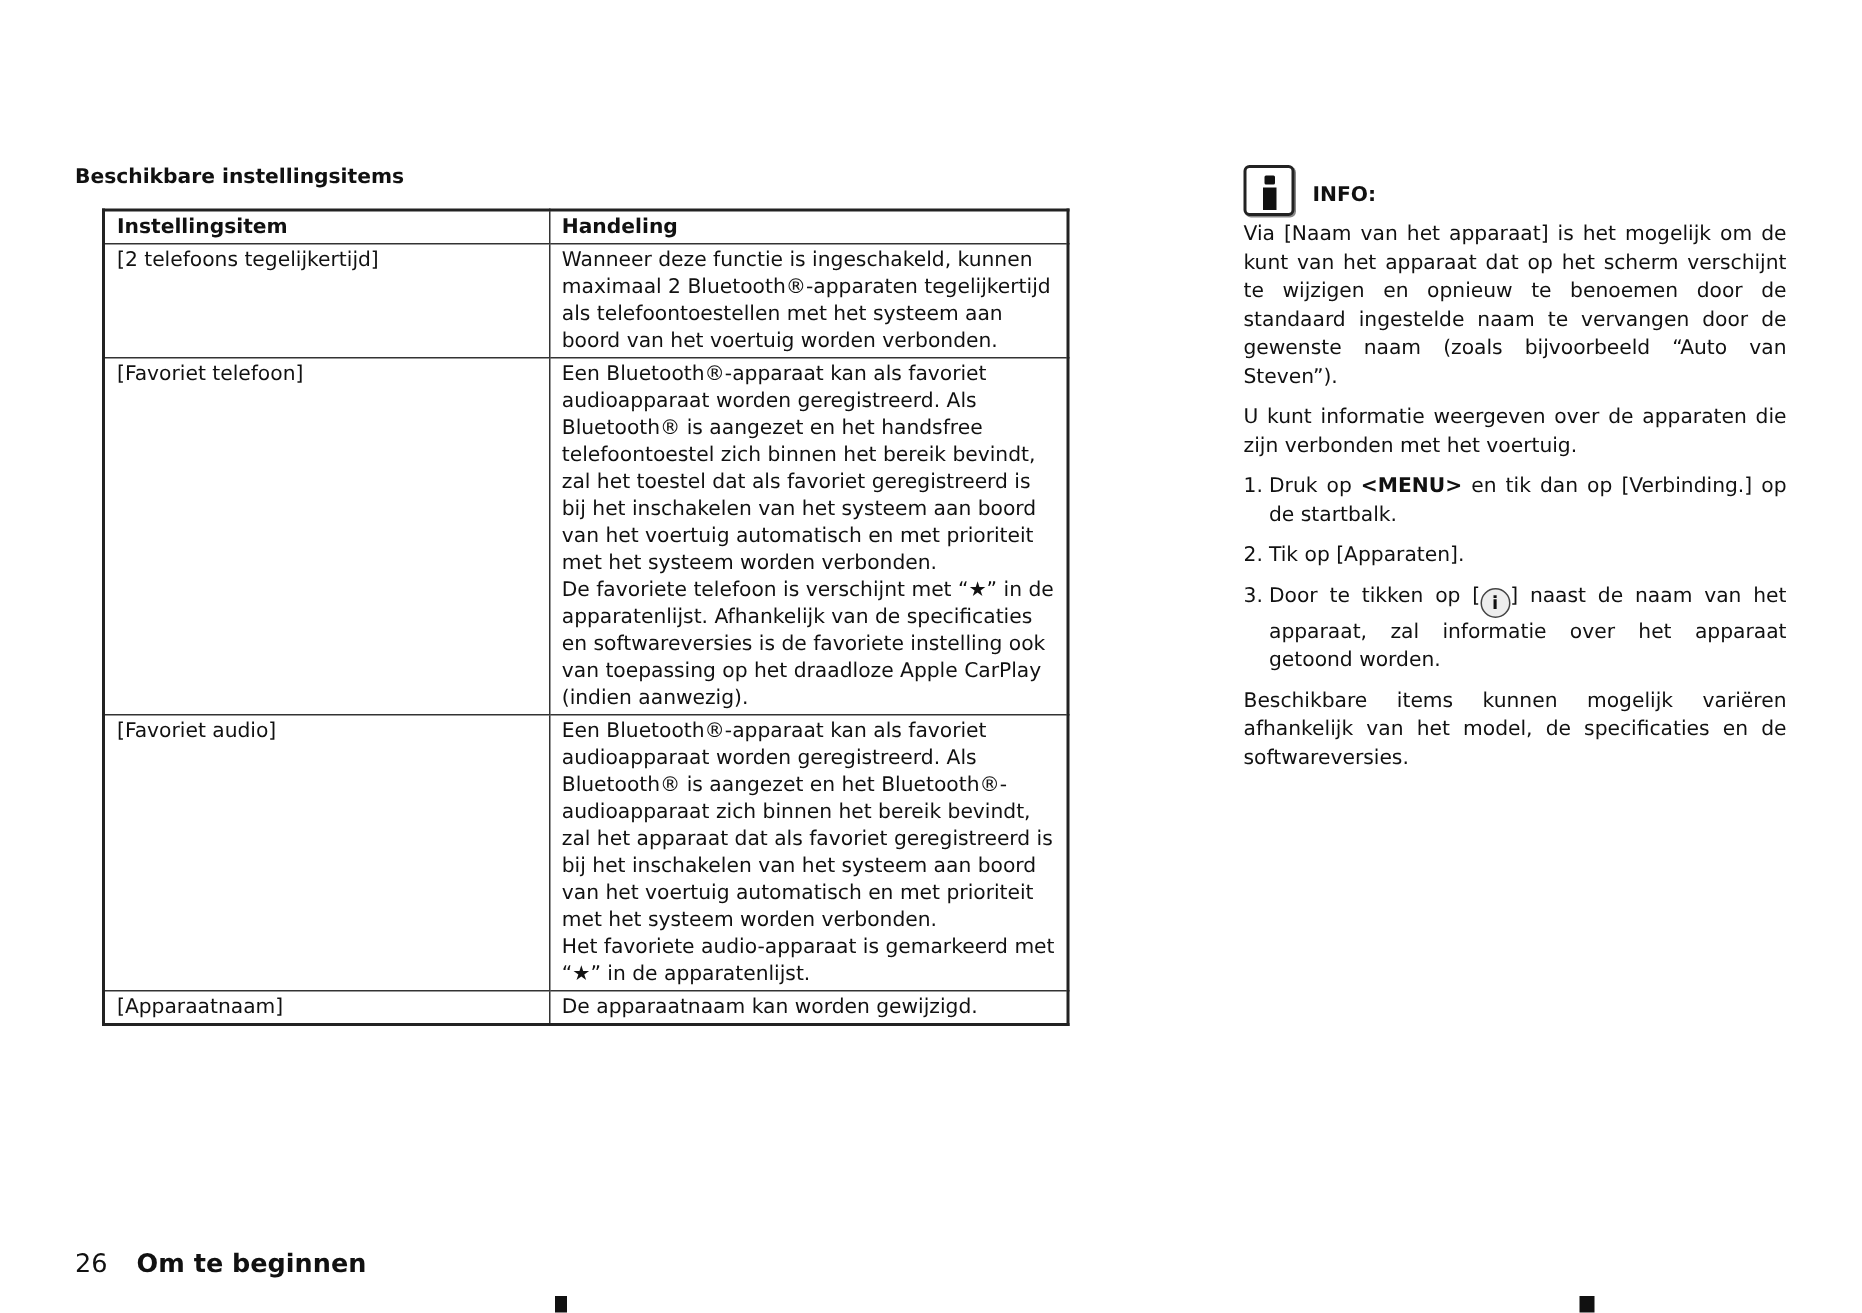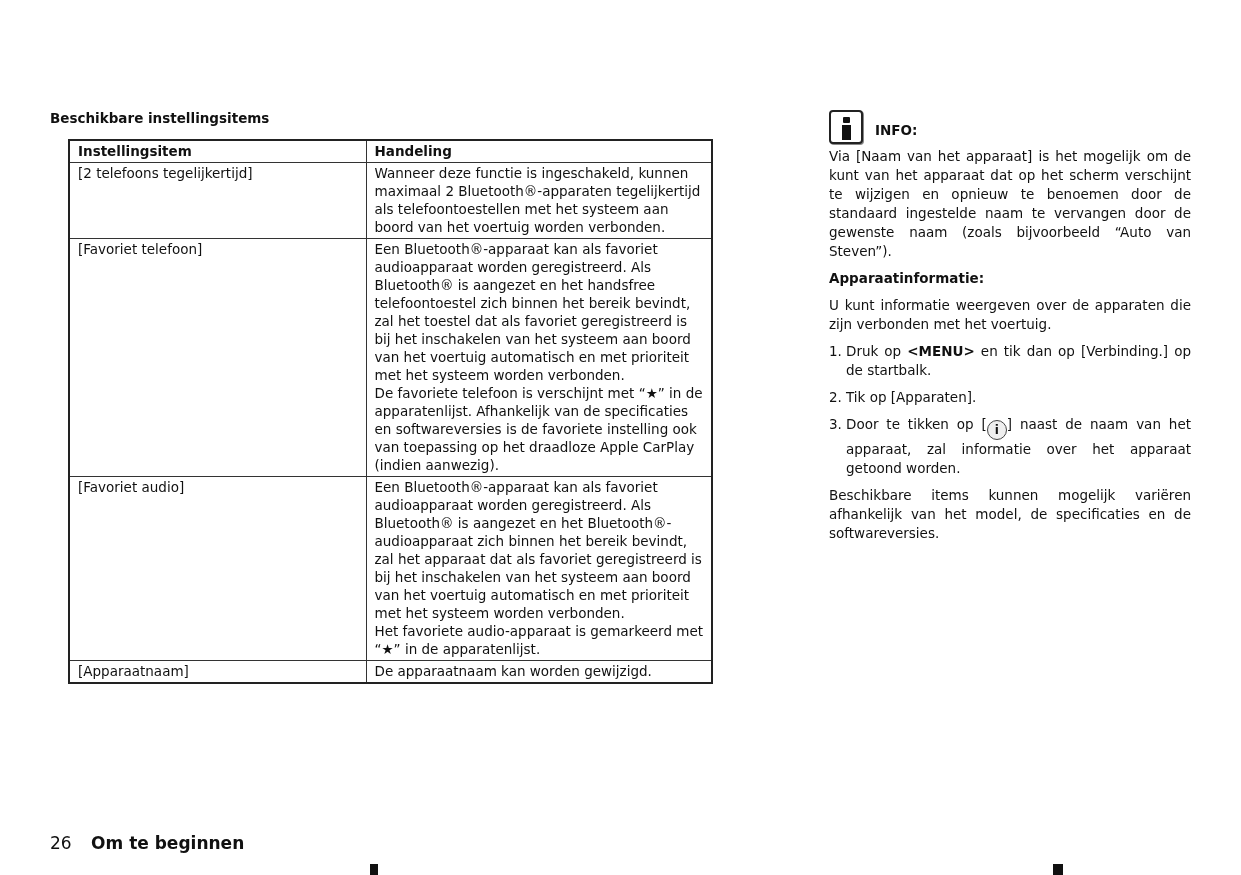--- a/index.html
+++ b/index.html
@@ -79,21 +79,20 @@
 <div class="right">
   <div class="info-head">
     <div class="info-icon">
         <span class="dot"></span>
         <span class="bar"></span>
       </div>
     <div class="info-label">INFO:</div>
   </div>
   <p class="justify">Via [Naam van het apparaat] is het mogelijk om de kunt van het apparaat dat op het scherm verschijnt te wijzigen en opnieuw te benoemen door de standaard ingestelde naam te vervangen door de gewenste naam (zoals bijvoorbeeld “Auto van Steven”).</p>
 
-  <p class="subhead">Apparaatinformatie:</p>
   <p class="justify">U kunt informatie weergeven over de apparaten die zijn verbonden met het voertuig.</p>
 
   <ol>
     <li>
       <span class="num">1.</span>
       <span class="txt"><span>Druk op </span><span class="bold">&lt;MENU&gt;</span><span> en tik dan op [Verbinding.] op de startbalk.</span></span>
     </li>
     <li>
       <span class="num">2.</span>
       <span class="txt">Tik op [Apparaten].</span>

